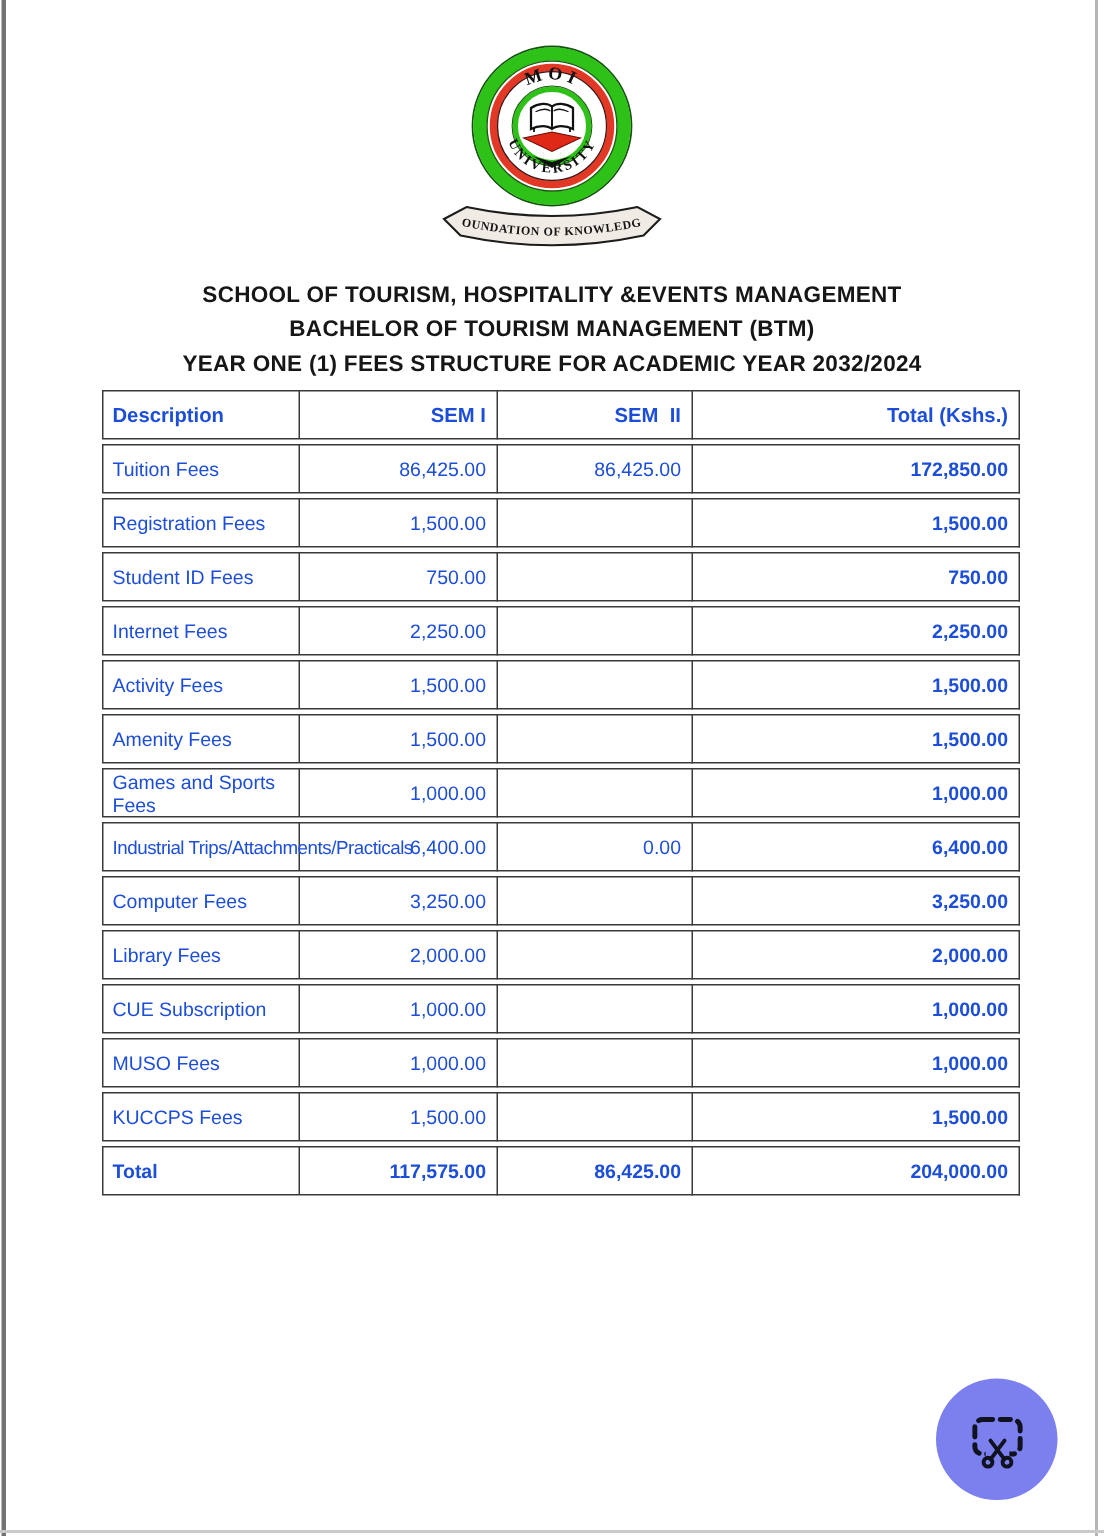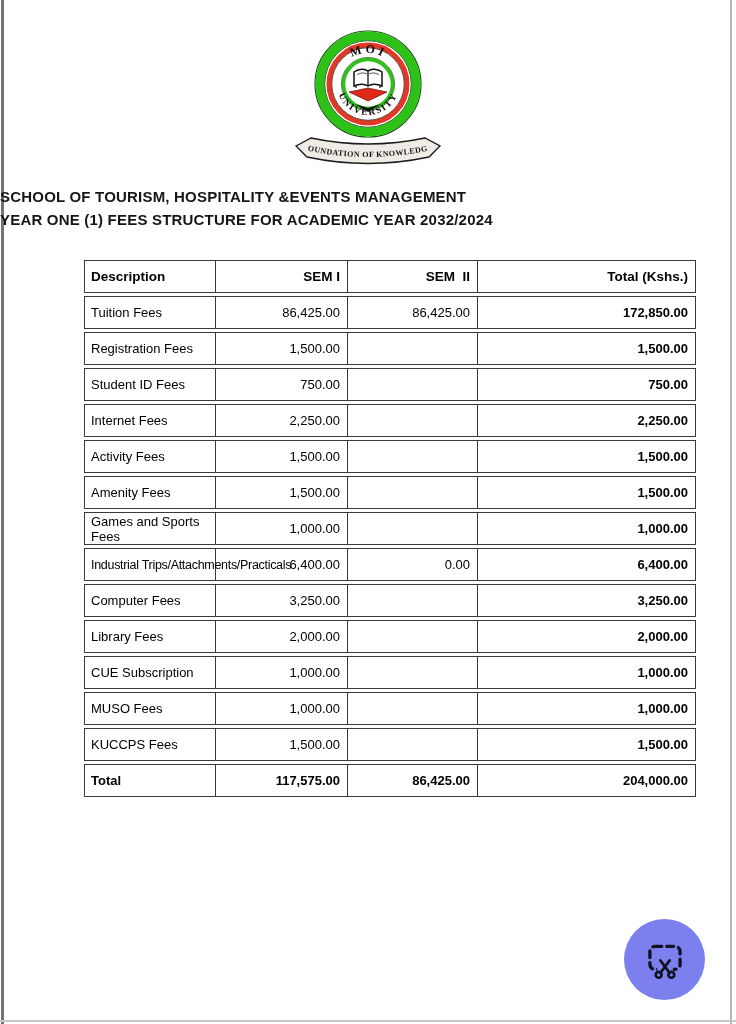--- a/index.html
+++ b/index.html
@@ -9,28 +9,28 @@
   }
   
   .edge-left   { position:absolute; left:1px;  top:0; bottom:0; width:3px;  background:#737373; }
   .edge-right  { position:absolute; right:4px; top:0; bottom:0; width:2px;  background:#b6b6b6; }
   .edge-bottom { position:absolute; left:0; right:0; bottom:2px; height:2px; background:#c9c9c9; }
 
   .logo-wrap { position:absolute; top:20px; left:50%; transform:translateX(-50%); width:160px; height:152px; }
 
   .headings {
     position:absolute; top:185px; left:0; width:736px;
-    font-weight:bold; font-size:15px; line-height:23px; letter-spacing:.2px;
+    text-align:center; font-weight:bold; font-size:15px; line-height:23px; letter-spacing:.2px;
     color:#161616;
   }
 
   table.fees {
-    position:absolute; top:257px; left:84px; width:612px;
+    position:absolute; top:257px; left:68px; width:612px;
     border-collapse:separate; border-spacing:0 3px; table-layout:fixed;
-    font-size:13px; color:#000000;
+    font-size:13px; color:#1d4ed8;
   }
   .fees th, .fees td {
     border-top:1.5px solid #3a3a3a; border-bottom:1.5px solid #3a3a3a; border-right:1.5px solid #3a3a3a;
     height:31px; padding:0 7px; vertical-align:middle; overflow:visible;
   }
   .fees th:first-child, .fees td:first-child { border-left:1.5px solid #3a3a3a; }
   .fees th { font-weight:bold; font-size:13.5px; }
   .fees .desc { text-align:left; padding-left:6px; }
   .fees .num  { text-align:right; white-space:pre; }
   .fees td.total-col { font-weight:bold; }
@@ -92,20 +92,21 @@
         <path d="M8,126 L23,118 Q80,130 137,118 L152,126 L141,137 Q80,150 19,137 Z" fill="#f0ece5" stroke="#1c1c1c" stroke-width="1.4"></path>
         <text font-family="Liberation Serif, serif" font-size="8" font-weight="bold" letter-spacing=".4" fill="#151515">
           <textPath href="#banArc" startOffset="50%" text-anchor="middle">FOUNDATION OF KNOWLEDGE</textPath>
         </text>
       </g>
     </svg>
   </div>
 
   <div class="headings">
     <div>SCHOOL OF TOURISM, HOSPITALITY &amp;EVENTS MANAGEMENT</div>
+    <div>BACHELOR OF TOURISM MANAGEMENT (BTM)</div>
     <div>YEAR ONE (1) FEES STRUCTURE FOR ACADEMIC YEAR 2032/2024</div>
   </div>
 
   <table class="fees">
     <colgroup>
         <col style="width:132px">
         <col style="width:132px">
         <col style="width:130px">
         <col style="width:218px">
       </colgroup>

